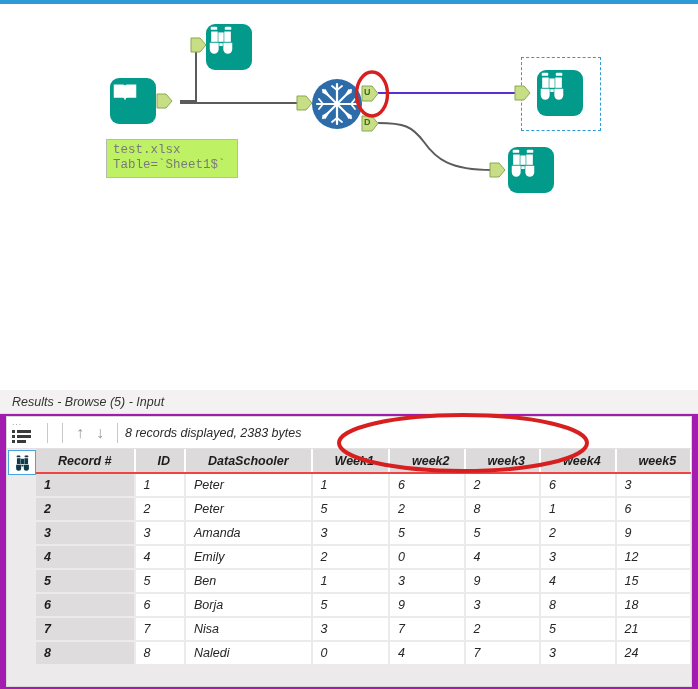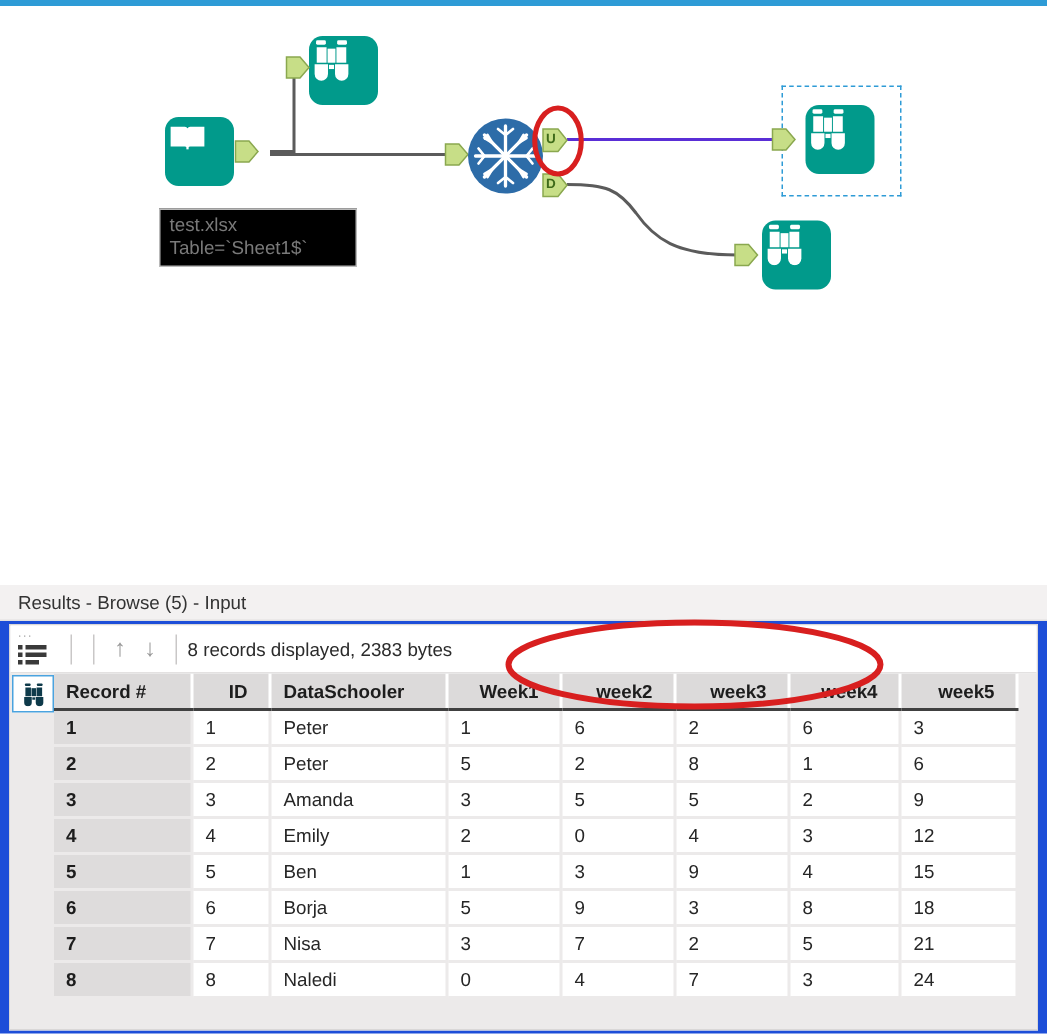--- a/index.html
+++ b/index.html
@@ -29,37 +29,38 @@
     background:#019a8b;
     display:flex;align-items:center;justify-content:center;
   }
   .tool-icon svg{display:block;}
   .anchor{
     position:absolute;
     width:0;height:0;
   }
   .label-box{
     position:absolute;
-    background:#000000;
+    background:#bef264;
     border:1px solid #b9b9b9;
     color:#7a7a7a;
     font-size:12.5px;
     line-height:15px;
     padding:3px 6px 4px 6px;
     white-space:pre;
-    font-family:Liberation Sans, sans-serif;
+    font-family:Liberation Mono, monospace;
   }
   .sel-box{
     position:absolute;
     border:1px dashed #2e9bd6;
   }
   
   #results{
     position:absolute;left:0;top:390px;width:698px;height:299px;
-    background:#1d4ed8;
+    background:#a21caf;
+    font-style:italic;
   }
   #results-title{
     position:absolute;left:0;top:0;width:698px;height:24px;
     background:#f3f1f1;
     font-size:12.5px;color:#333;
     display:flex;align-items:center;padding-left:12px;
     box-sizing:border-box;
     border-bottom:1px solid #e2e0e0;
   }
   #results-body{
@@ -101,23 +102,23 @@
     background:#eceaea;
     overflow:hidden;
   }
   table{border-collapse:collapse;font-size:12.5px;table-layout:fixed;}
   th{
     background:#dcdada;
     color:#1d1d1d;
     font-weight:bold;
     height:24px;
     border-right:2px solid #ffffff;
-    border-bottom:2px solid #404040;
+    border-bottom:2px solid #ef4444;
     text-align:left;
-    padding:0 8px;
+    padding:0 22px;
     box-sizing:border-box;
     white-space:nowrap;
     margin-top:44px;
   }
   th.num{text-align:right;padding-right:14px;}
   td{
     background:#ffffff;
     height:24px;
     border-right:2px solid #eceaea;
     border-bottom:2px solid #eceaea;

